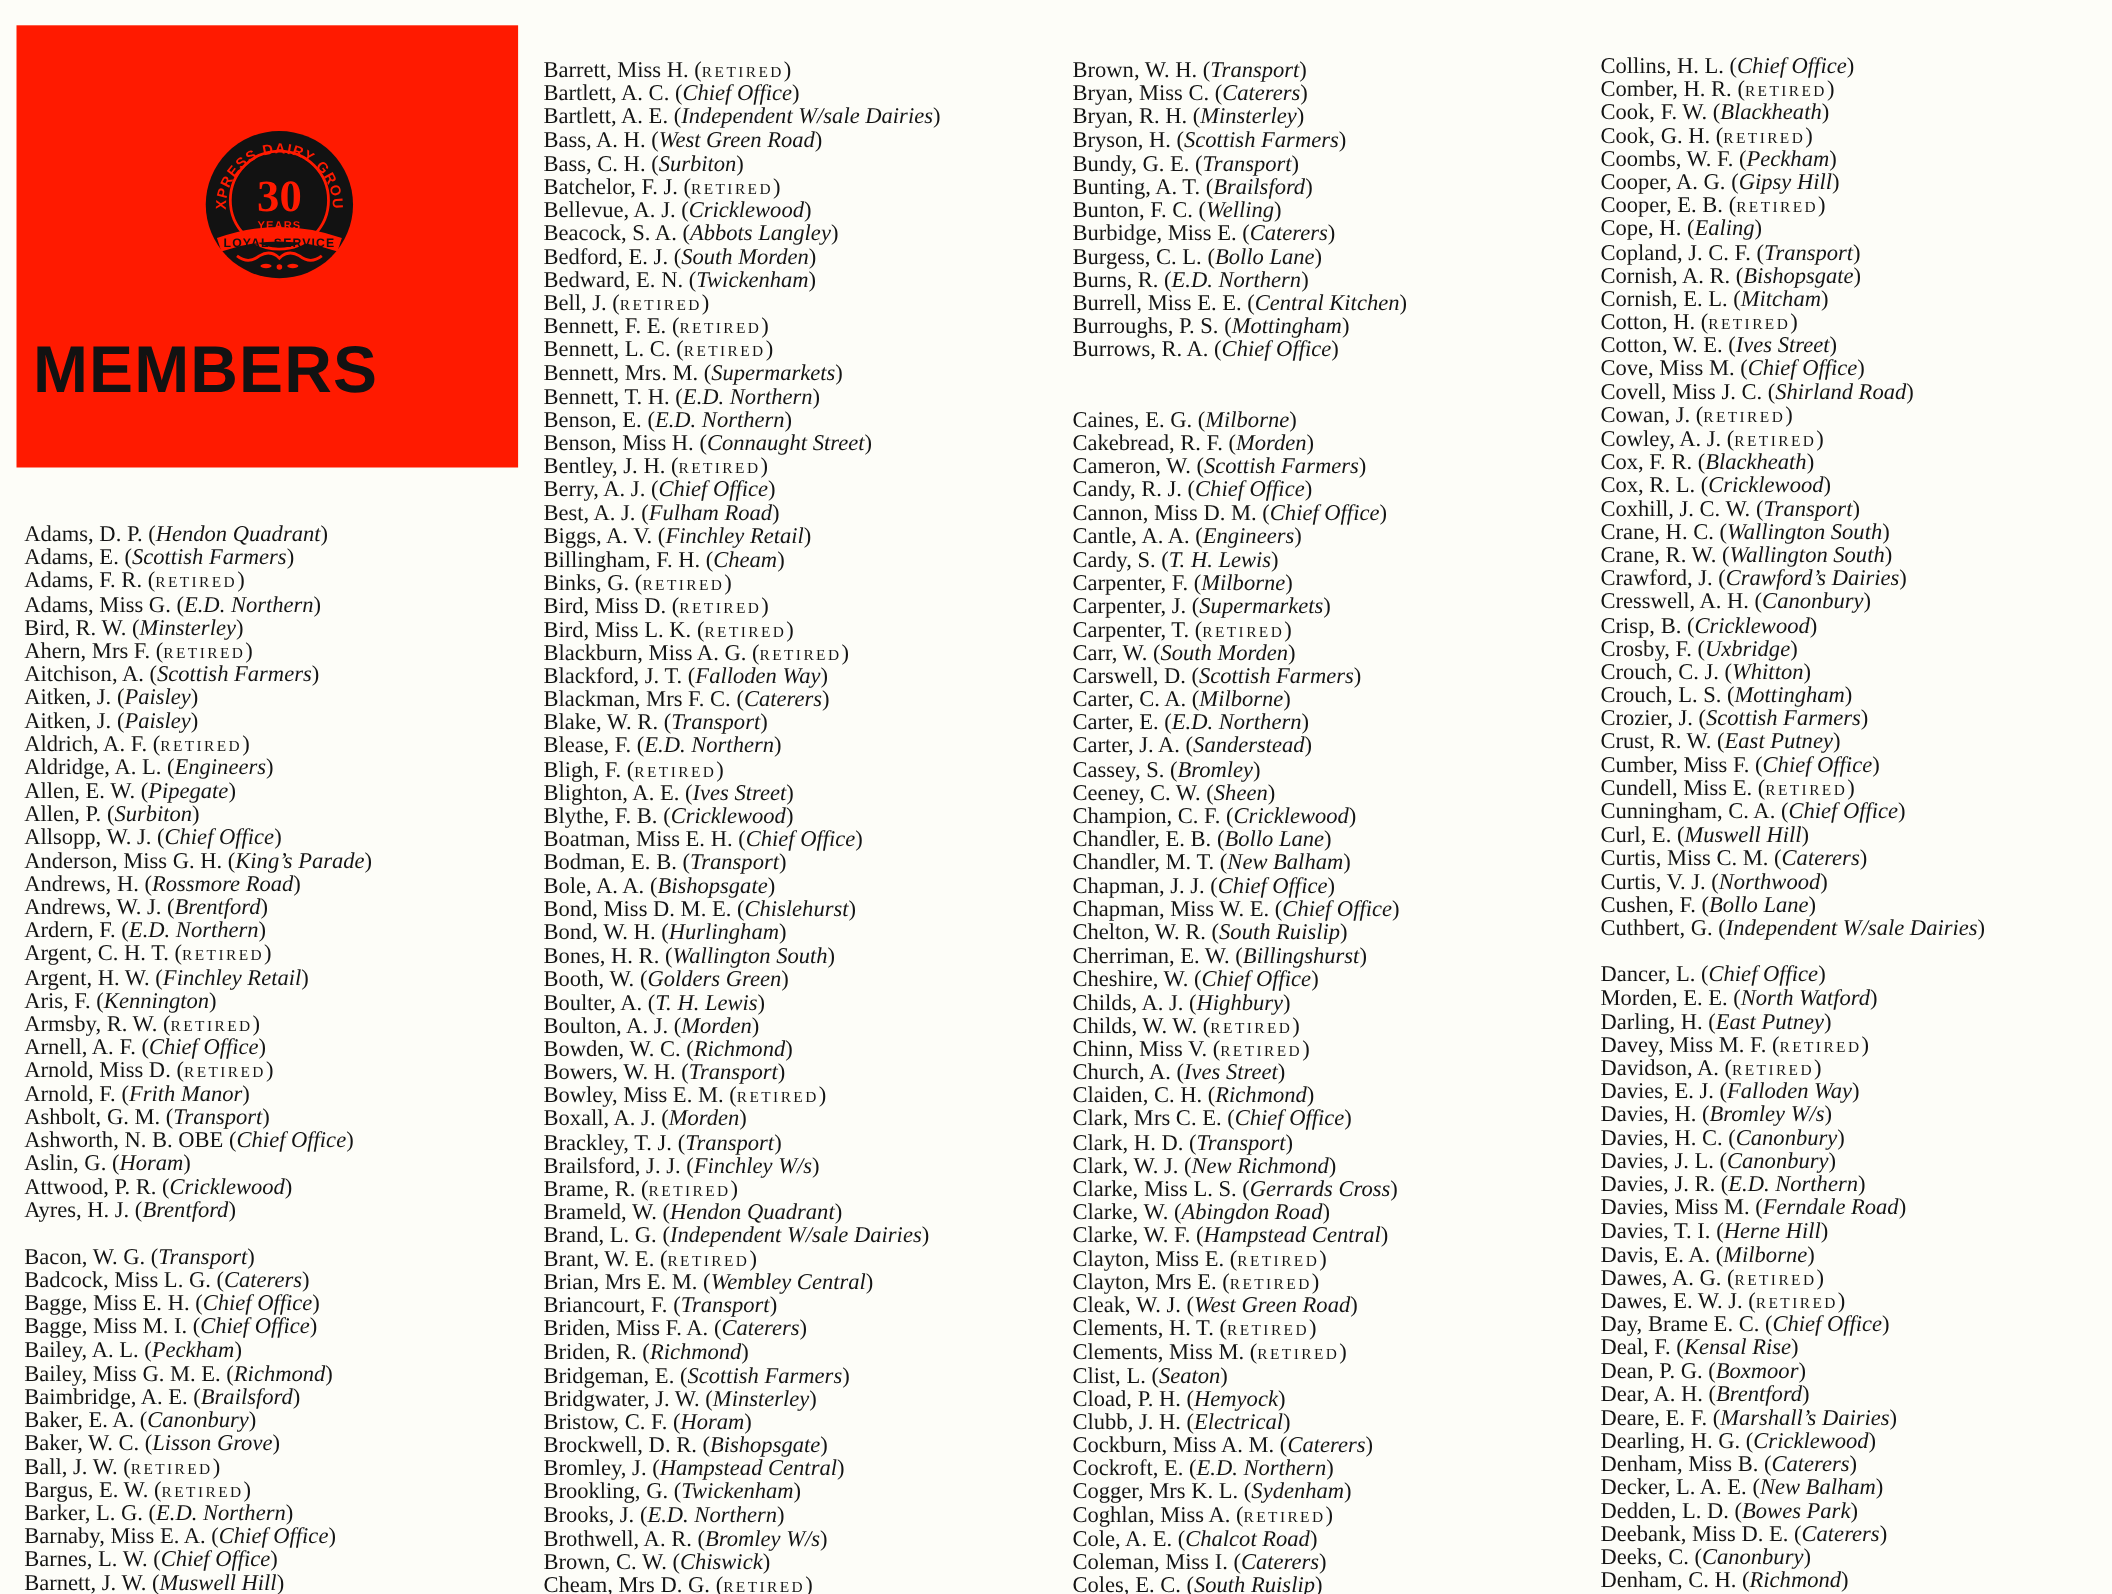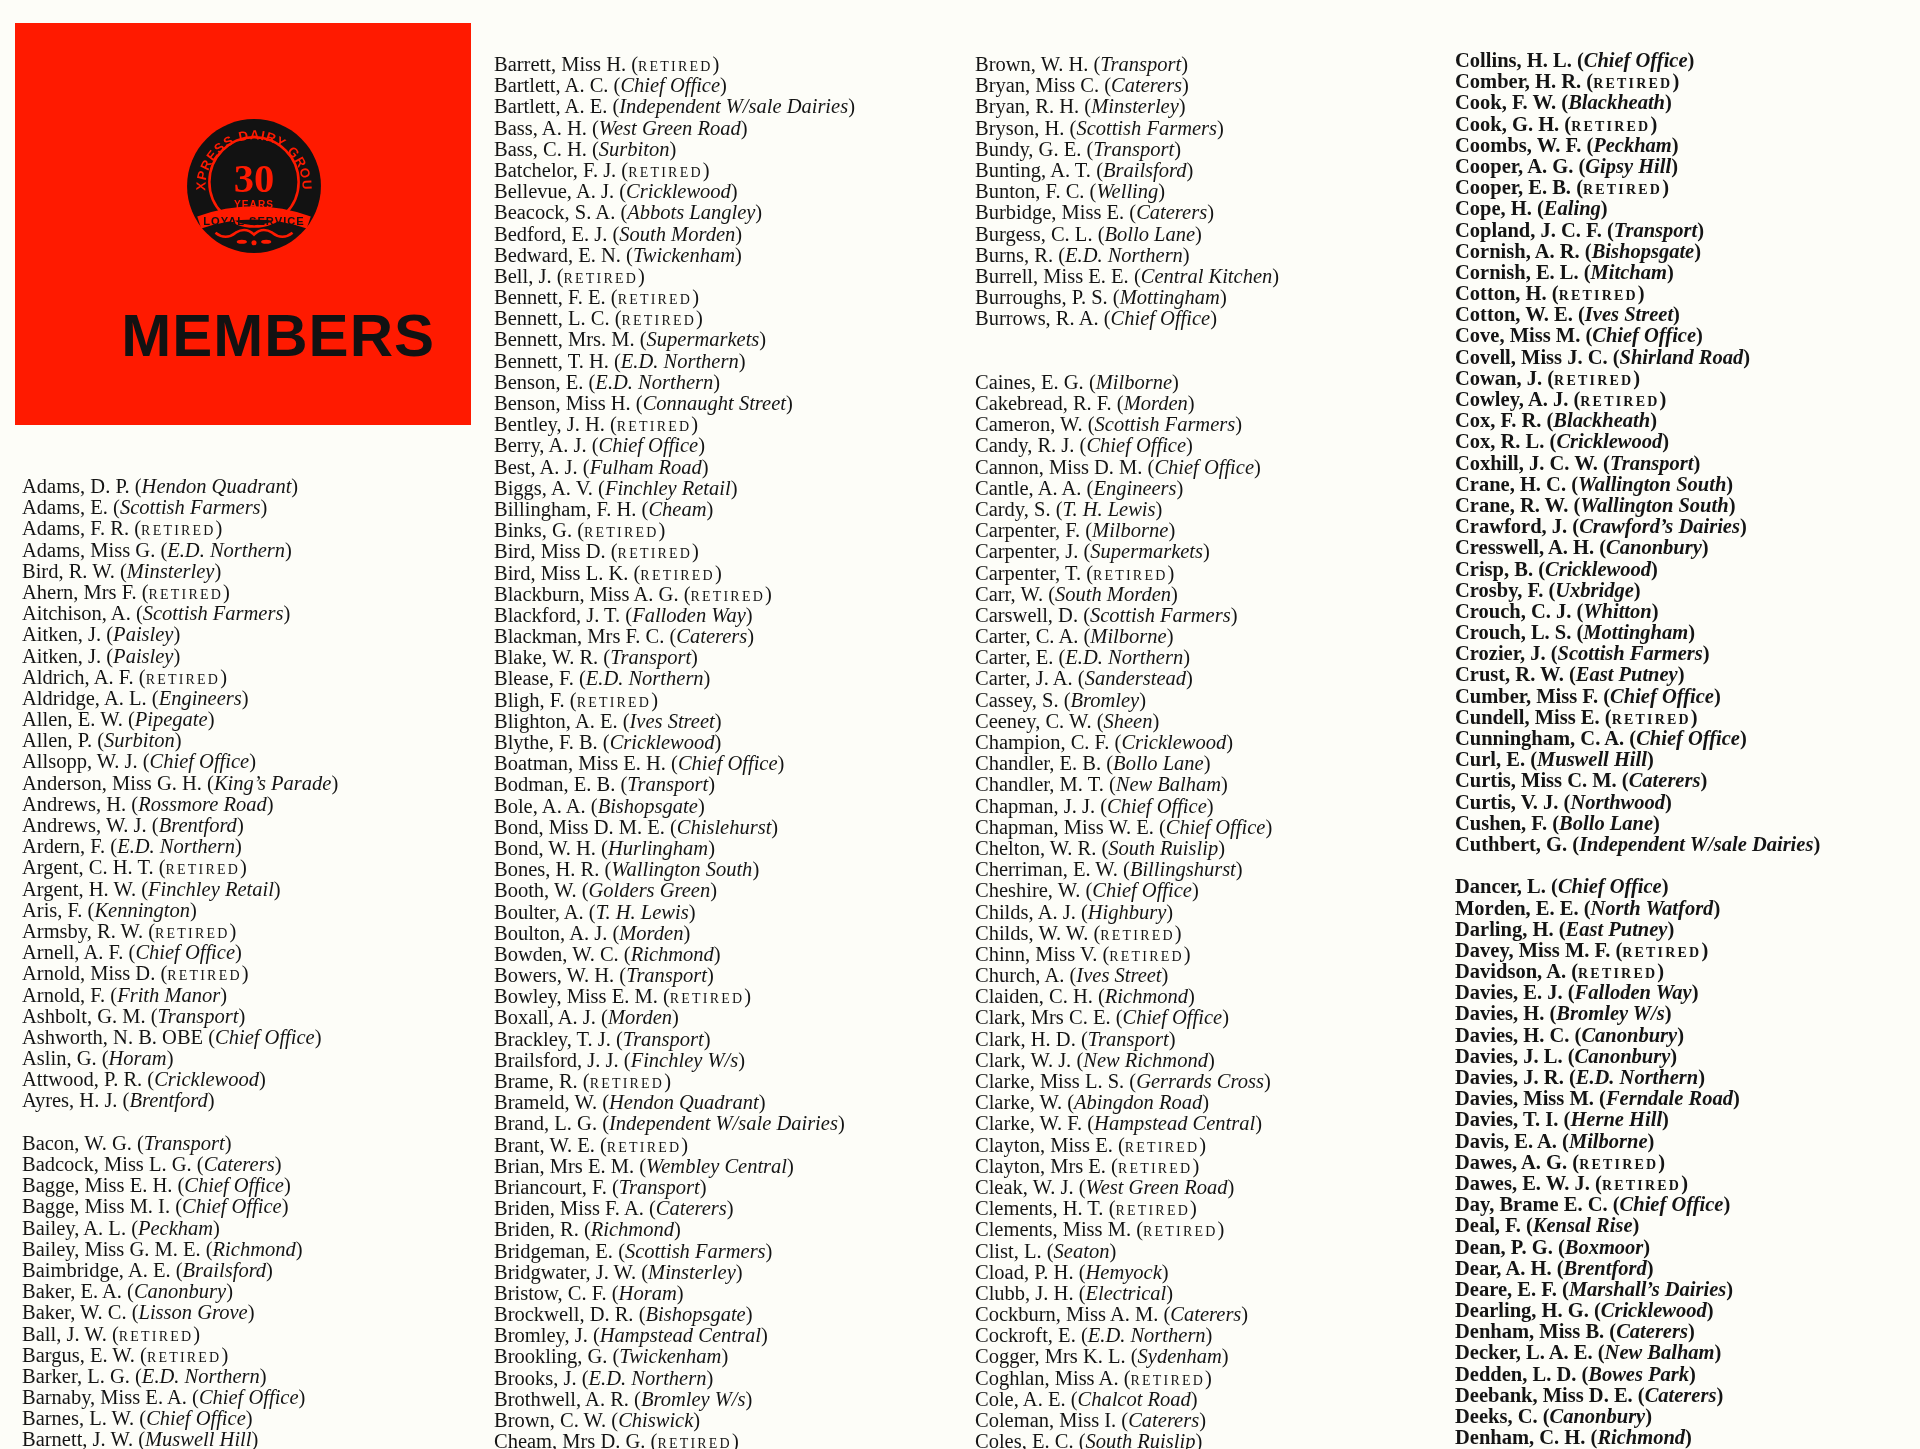--- a/index.html
+++ b/index.html
@@ -11,22 +11,22 @@
     position: relative;
   }
   .red-panel {
     position: absolute; left: 15px; top: 23px; width: 456px; height: 402px;
     background: #ff1a00;
   }
   .badge {
     position: absolute; left: 168px; top: 92px; width: 142px; height: 142px;
   }
   .members-title {
-    position: absolute; left: 0; width: 420px; top: 278px;
-    text-align: right; font-family: "Liberation Sans", "DejaVu Sans", sans-serif;
+    position: absolute; left: 15px; width: 420px; top: 278px;
+    text-align: left; font-family: "Liberation Sans", "DejaVu Sans", sans-serif;
     font-weight: bold; font-size: 60px; letter-spacing: 1px; color: #121212;
   }
   .col {
     position: absolute; top: 0;
     font-size: 20.5px; line-height: 21.2px; margin-top: 36px;
   }
   .col .entry { white-space: nowrap; height: 21.2px; }
   .col .gap { height: 21.2px; }
   .col .gap2 { height: 42.4px; }
   .name { }
@@ -239,21 +239,21 @@
     <div class="entry"><span class="name">Clubb, J. H.</span> (<span class="loc">Electrical</span>)</div>
     <div class="entry"><span class="name">Cockburn, Miss A. M.</span> (<span class="loc">Caterers</span>)</div>
     <div class="entry"><span class="name">Cockroft, E.</span> (<span class="loc">E.D. Northern</span>)</div>
     <div class="entry"><span class="name">Cogger, Mrs K. L.</span> (<span class="loc">Sydenham</span>)</div>
     <div class="entry"><span class="name">Coghlan, Miss A.</span> (<span class="ret">retired</span>)</div>
     <div class="entry"><span class="name">Cole, A. E.</span> (<span class="loc">Chalcot Road</span>)</div>
     <div class="entry"><span class="name">Coleman, Miss I.</span> (<span class="loc">Caterers</span>)</div>
     <div class="entry"><span class="name">Coles, E. C.</span> (<span class="loc">South Ruislip</span>)</div>
     <div class="entry"><span class="name">Collins, F.</span> (<span class="loc">E.D. Northern</span>)</div>
   </div>
-<div class="col" id="col-3" style="left: 1455px; top: 14px; font-weight: bold;">
+<div class="col" id="col-3" style="left: 1455px; top: 14px;">
     <div class="entry"><span class="name">Collins, H. L.</span> (<span class="loc">Chief Office</span>)</div>
     <div class="entry"><span class="name">Comber, H. R.</span> (<span class="ret">retired</span>)</div>
     <div class="entry"><span class="name">Cook, F. W.</span> (<span class="loc">Blackheath</span>)</div>
     <div class="entry"><span class="name">Cook, G. H.</span> (<span class="ret">retired</span>)</div>
     <div class="entry"><span class="name">Coombs, W. F.</span> (<span class="loc">Peckham</span>)</div>
     <div class="entry"><span class="name">Cooper, A. G.</span> (<span class="loc">Gipsy Hill</span>)</div>
     <div class="entry"><span class="name">Cooper, E. B.</span> (<span class="ret">retired</span>)</div>
     <div class="entry"><span class="name">Cope, H.</span> (<span class="loc">Ealing</span>)</div>
     <div class="entry"><span class="name">Copland, J. C. F.</span> (<span class="loc">Transport</span>)</div>
     <div class="entry"><span class="name">Cornish, A. R.</span> (<span class="loc">Bishopsgate</span>)</div>

